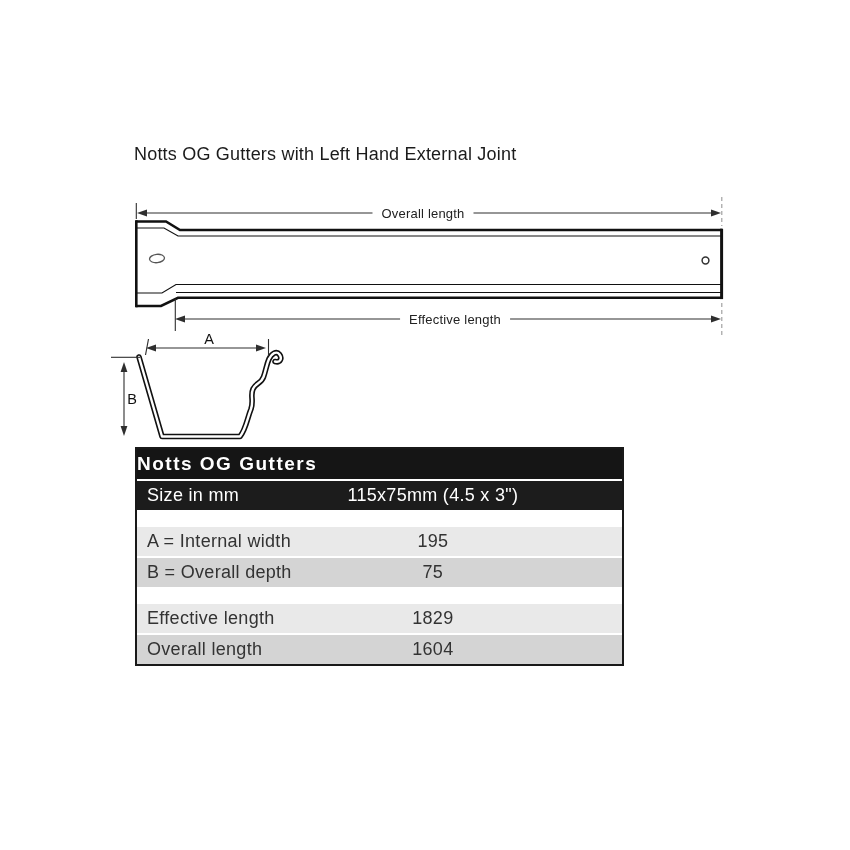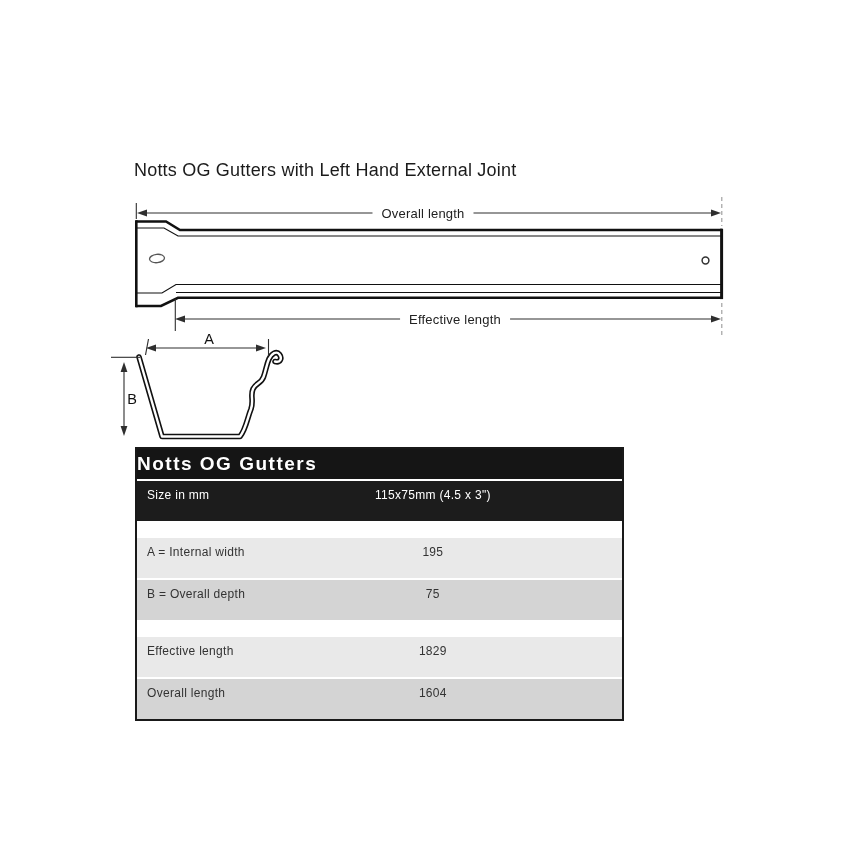--- a/index.html
+++ b/index.html
@@ -4,21 +4,21 @@
 <style>
   html,body{margin:0;padding:0;}
   body{
     width:850px;height:850px;background:#ffffff;
     font-family:"Liberation Sans",sans-serif;
     position:relative;overflow:hidden;
   }
   .canvas{position:absolute;left:0;top:0;width:850px;height:850px;background:#fff;}
 
   .page-title{
-    position:absolute;left:134px;top:160px;margin:0;
+    position:absolute;left:134px;top:144px;margin:0;
     font-size:18px;font-weight:400;color:#1b1b1b;letter-spacing:.2px;
     white-space:nowrap;
   }
 
   svg.diagram{position:absolute;left:0;top:0;}
 
   .dim-label{
     position:absolute;transform:translate(-50%,-50%);
     background:#ffffff;padding:0 9px;
     font-size:13px;color:#222;white-space:nowrap;letter-spacing:.2px;
@@ -33,22 +33,22 @@
     position:absolute;left:135px;top:447px;width:489px;
     box-sizing:border-box;border:2px solid #191919;background:#fff;
   }
   .t-header{
     height:30px;line-height:30px;
     background:#151515;color:#fff;
     font-size:19px;font-weight:bold;letter-spacing:1.5px;
     border-bottom:2px solid #fff;
   }
   .t-row{
-    position:relative;height:40px;line-height:29px;
-    font-size:12px;color:#333;letter-spacing:.3px;
+    position:relative;height:29px;line-height:29px;
+    font-size:18px;color:#333;letter-spacing:.3px;
   }
   .t-row.black{background:#1c1c1c;color:#fff;}
   .t-row.light{background:#e9e9e9;margin-top:17px;}
   .t-row.dark {background:#d4d4d4;margin-top:2px;}
   .t-row .lbl{padding-left:10px;}
   .t-row .val{
     position:absolute;left:61%;top:0;transform:translateX(-50%);
     white-space:nowrap;
   }
 </style>

